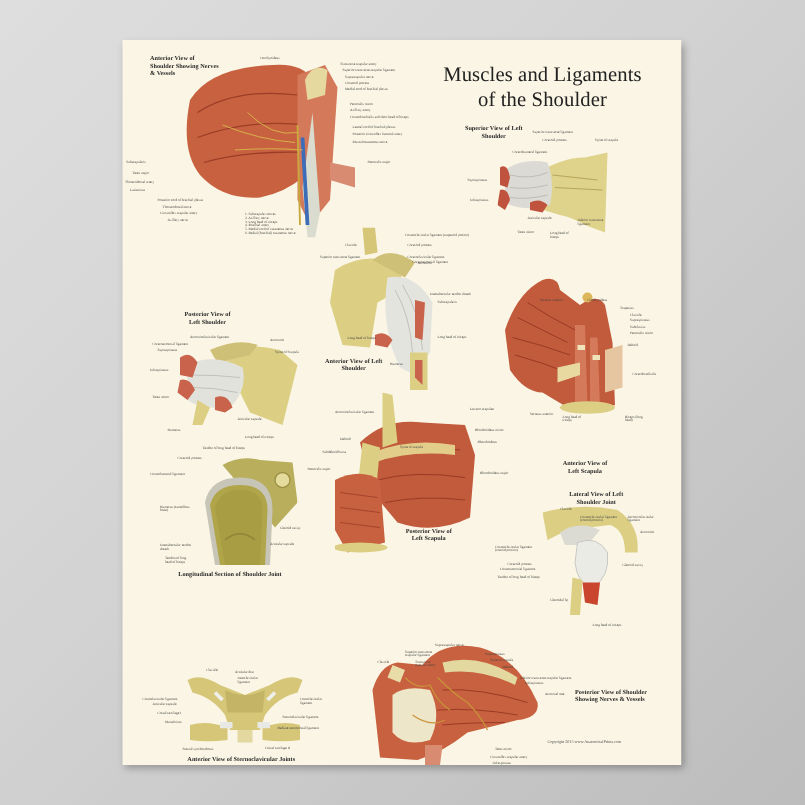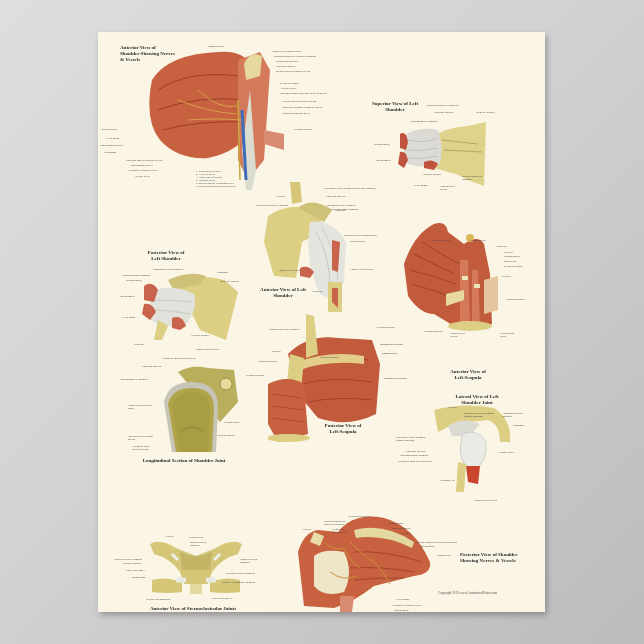--- a/index.html
+++ b/index.html
@@ -15,20 +15,24 @@
   .lbl{position:absolute;font-size:2.8px;line-height:3.3px;color:#444;white-space:nowrap;}
   .fig{position:absolute;}
   .copy{position:absolute;left:340px;top:559px;font-size:3.3px;color:#555;white-space:nowrap;}
   svg{display:block;}
 </style>
 </head>
 <body>
 
 <div class="poster">
 
+  <div class="title">
+    <div>Muscles and Ligaments</div>
+    <div>of the Shoulder</div>
+  </div>
 
   <div class="cap" style="left:22px;top:13px;width:56px;">Anterior View of Shoulder Showing Nerves &amp; Vessels</div>
   <div class="fig" style="left:40px;top:8px;">
     <svg width="150" height="150" viewBox="0 0 150 150">
       <path d="M14 40 Q30 14 80 12 Q104 10 112 24 L120 30 L126 70 Q110 110 70 118 Q40 120 22 100 Q6 80 14 40Z" fill="#c8613f"></path>
       <path d="M20 50 Q50 30 100 36" stroke="#9b3d28" stroke-width="1" fill="none"></path>
       <path d="M20 70 Q60 55 108 60" stroke="#9b3d28" stroke-width="1" fill="none"></path>
       <path d="M25 90 Q60 80 110 82" stroke="#9b3d28" stroke-width="1" fill="none"></path>
       <path d="M100 20 L122 12 L132 30 L126 120 L110 140 L100 120Z" fill="#d47a5a"></path>
       <path d="M106 24 Q112 10 124 16 L122 36 L108 40Z" fill="#e6d9a0"></path>

